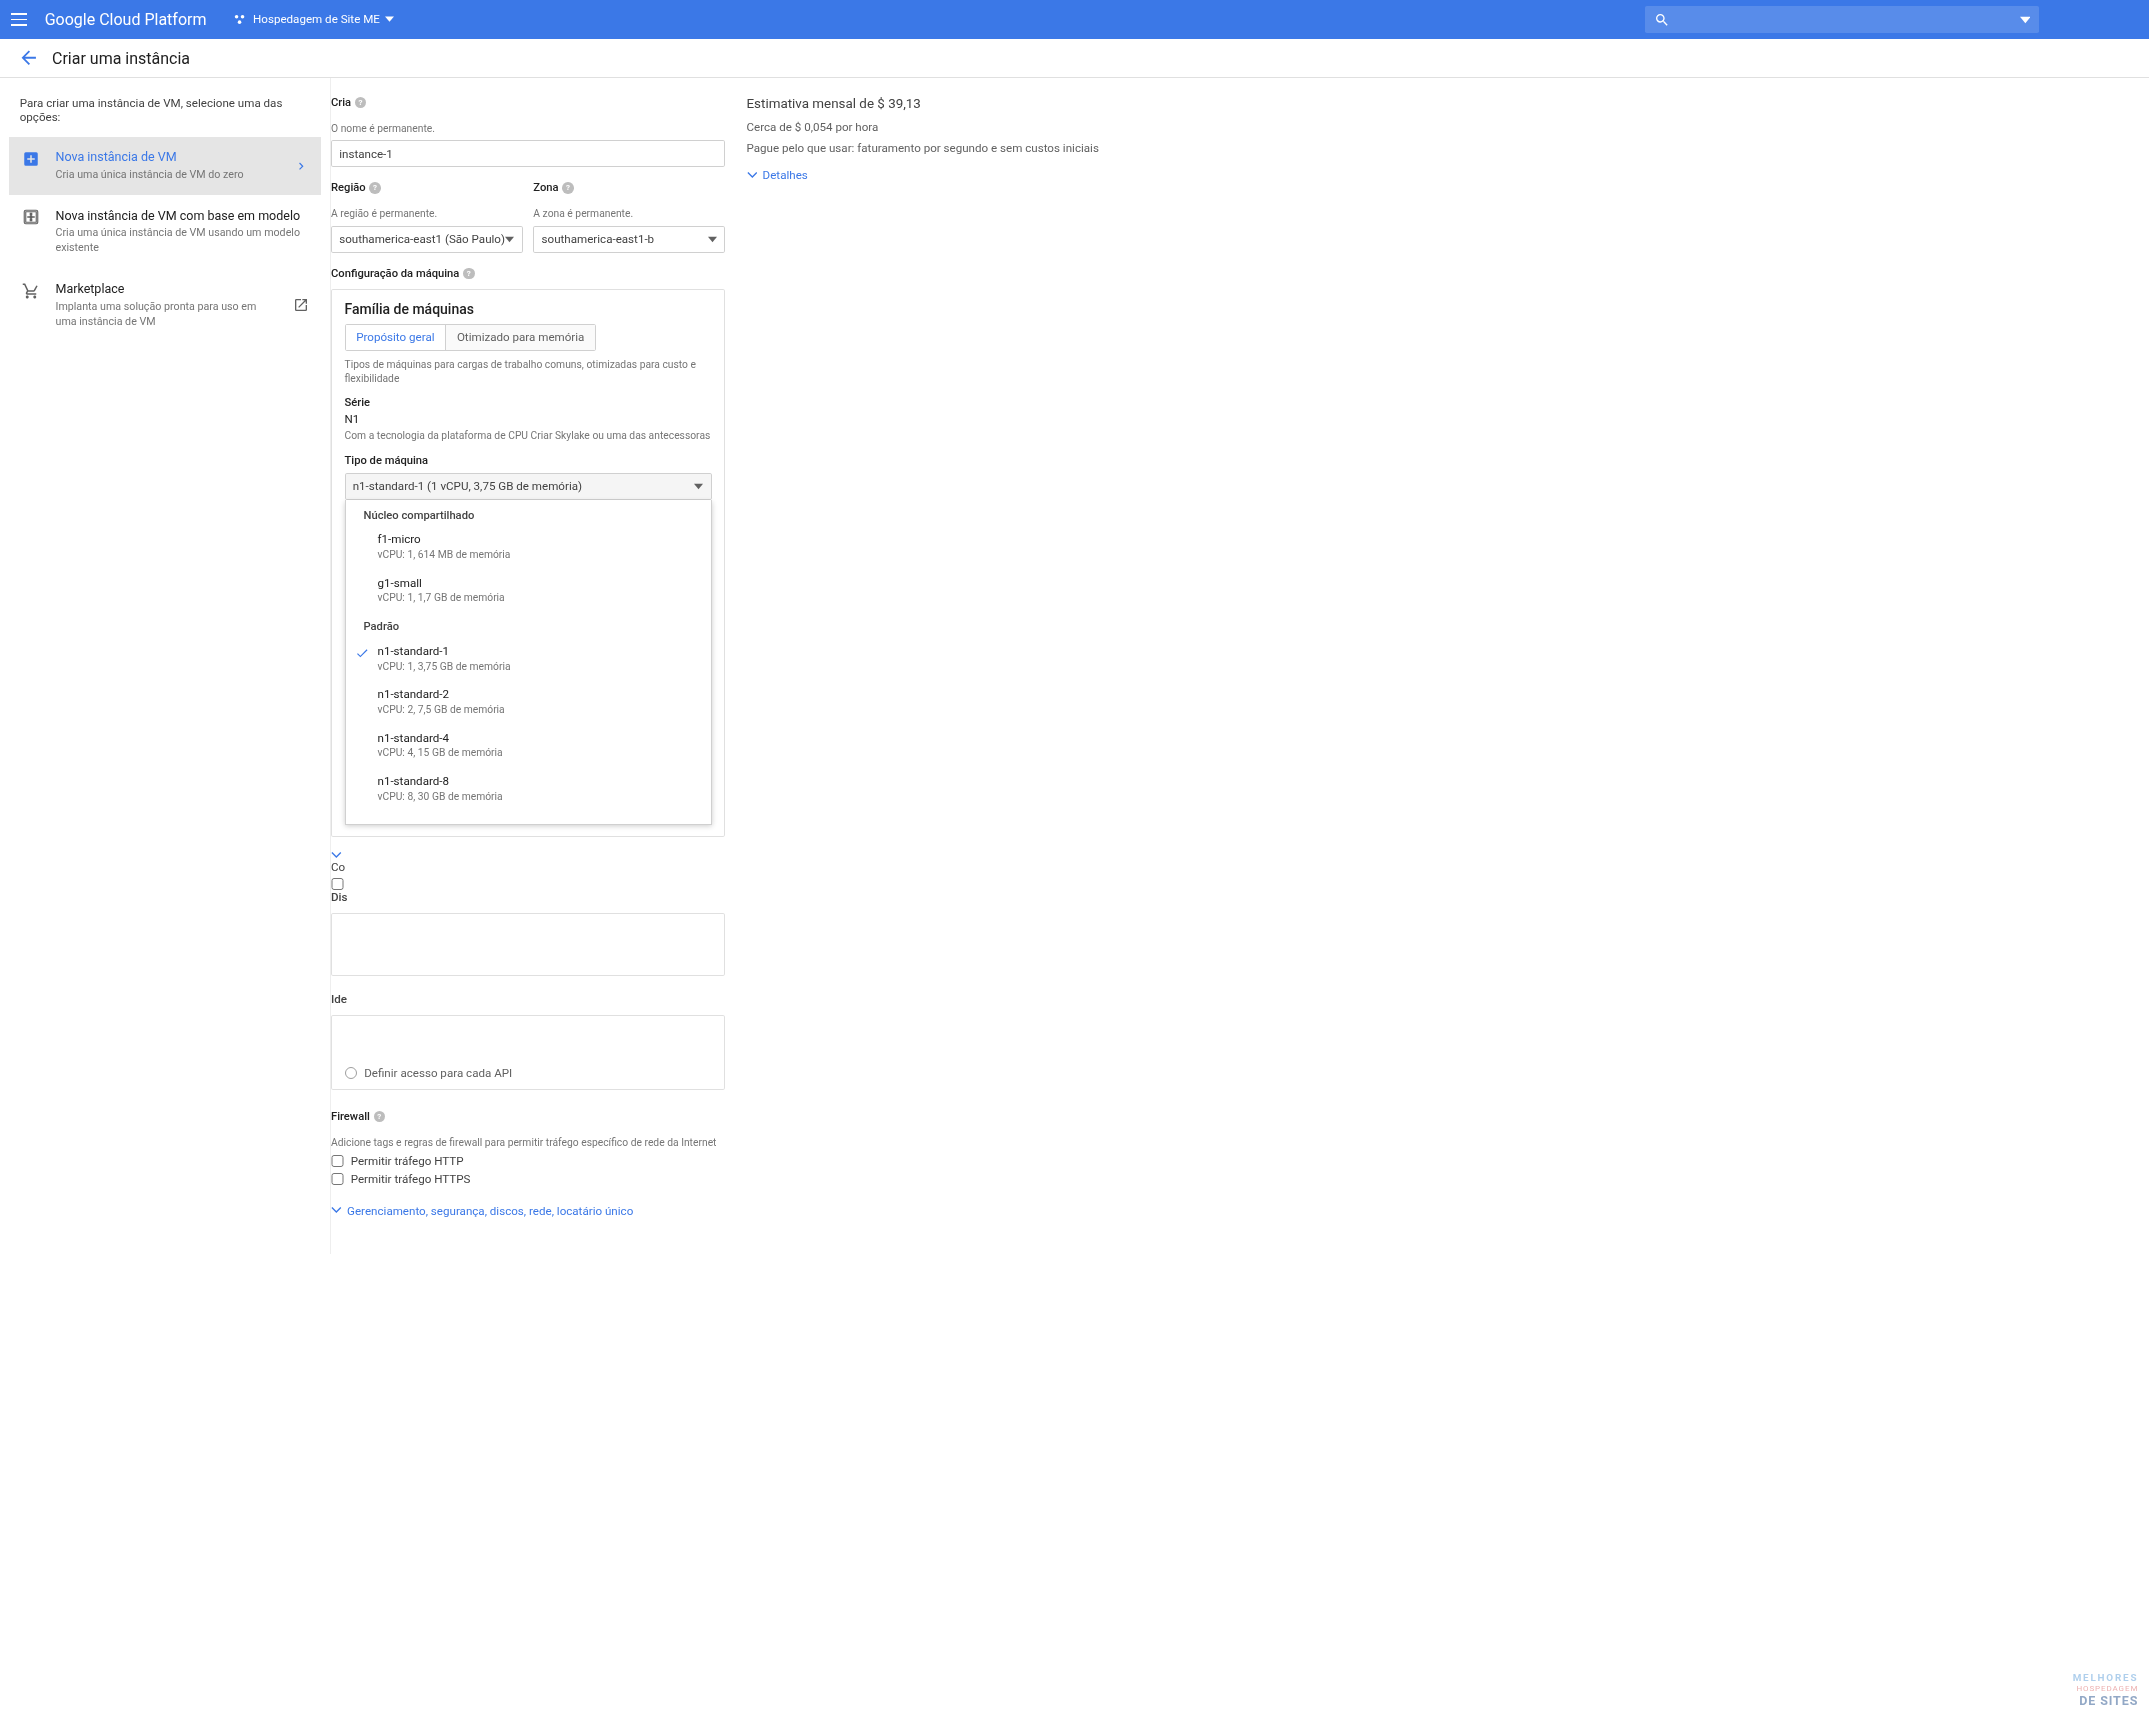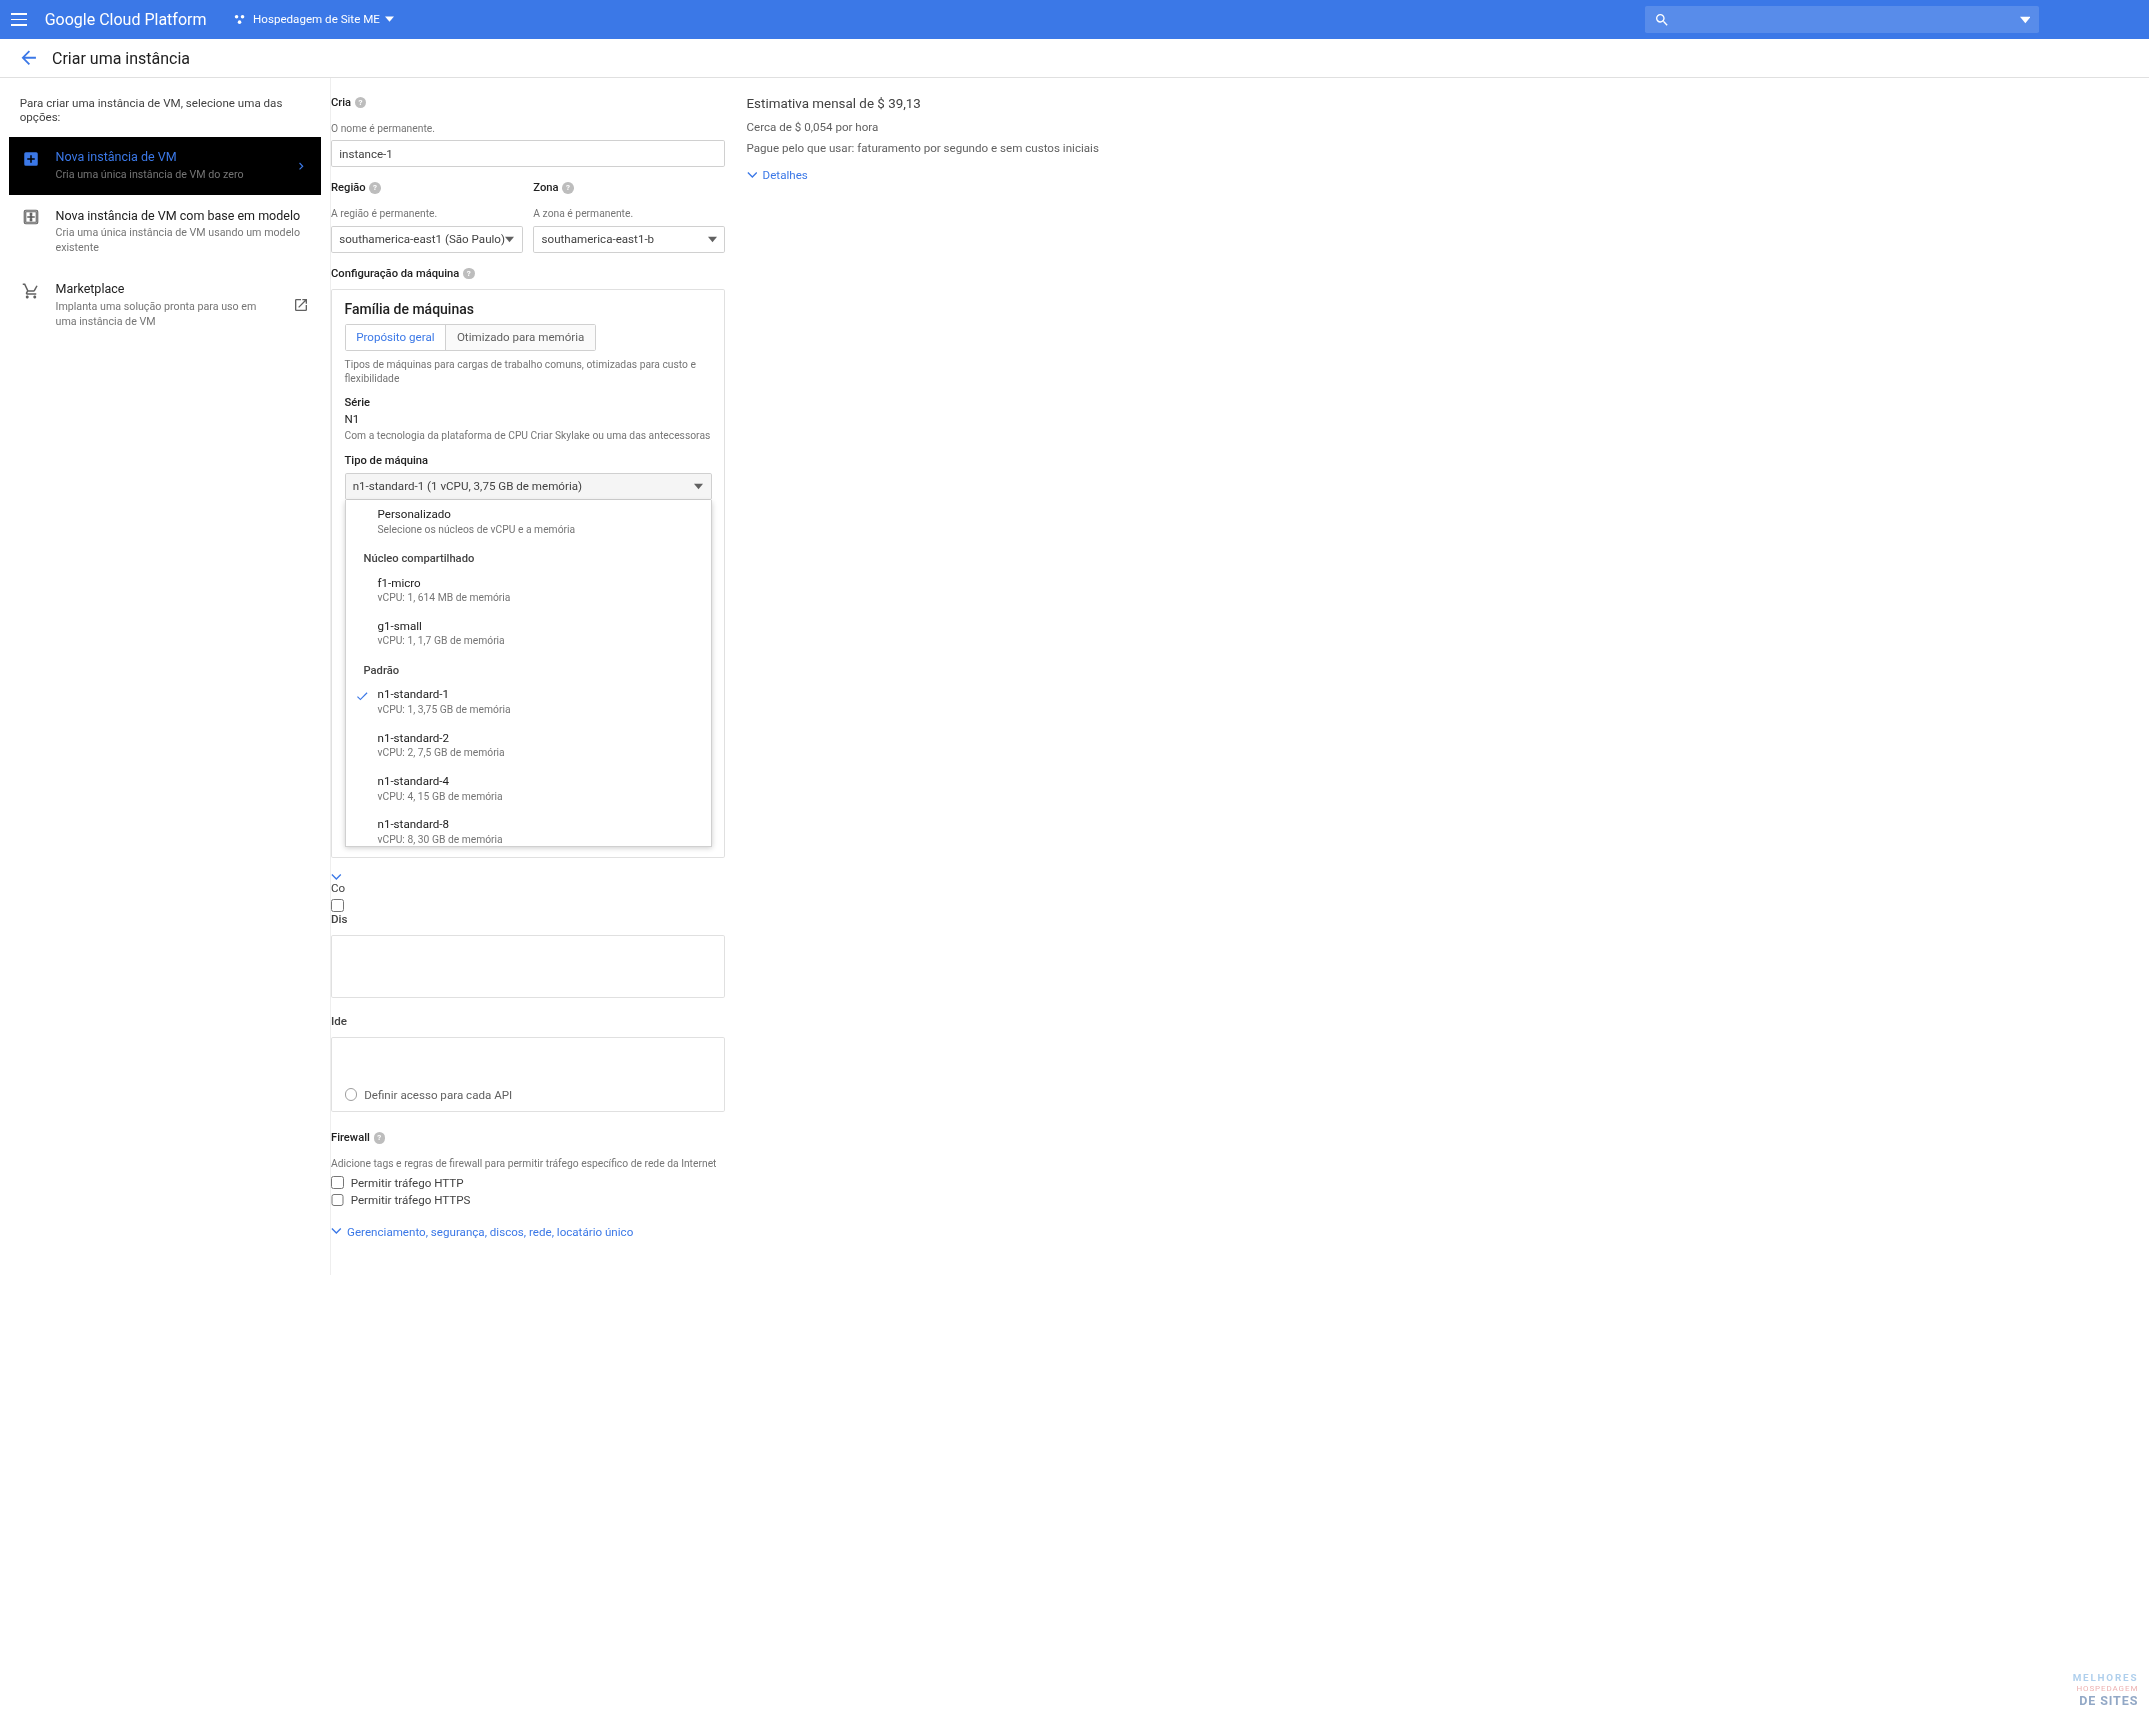--- a/index.html
+++ b/index.html
@@ -21,21 +21,21 @@
 
 .pagetitle-row { height: 39px; border-bottom: 0.9px solid #e0e0e0; display: flex; align-items: center; padding: 0 18px; }
 .back-arrow { width: 21.5px; height: 21.5px; fill: #3b78e7; margin-right: 12.5px; cursor: pointer; }
 .page-title { font-size: 16px; color: #212121; }
 
 
 .main { display: flex; }
 .leftcol { width: 331px; padding: 18px 9px; border-right: 0.9px solid #eee; }
 .left-intro { font-size: 11.6px; color: #424242; padding: 0 10.7px 12.5px; }
 .opt-item { display: flex; align-items: flex-start; padding: 12.5px 12.5px; gap: 14.3px; cursor: pointer; }
-.opt-item.selected { background: #000000; }
+.opt-item.selected { background: #e5e5e5; }
 .opt-icon { width: 19.7px; height: 19.7px; flex-shrink: 0; display: flex; align-items: center; justify-content: center; }
 .opt-icon svg { width: 18px; height: 18px; fill: #616161; }
 .opt-item.selected .opt-icon svg { fill: #3b78e7; }
 .opt-text { flex: 1; }
 .opt-title { font-size: 12.5px; color: #212121; margin-bottom: 3.6px; }
 .opt-item.selected .opt-title { color: #3b78e7; }
 .opt-desc { font-size: 10.7px; color: #757575; line-height: 1.4; }
 .opt-chevron { width: 14.3px; height: 14.3px; fill: #3b78e7; align-self: center; }
 .opt-ext { width: 16px; height: 16px; fill: #616161; align-self: center; }
 
@@ -238,24 +238,20 @@
 
       <div class="serie-label" style="margin-top:12.5px">Tipo de máquina</div>
       <div class="select-box shaded" style="margin-top:5.4px">
         <span>n1-standard-1 (1 vCPU, 3,75 GB de memória)</span>
         <svg class="caret" viewBox="0 0 10 6">
             <path d="M0 0l5 6 5-6z"></path>
           </svg>
       </div>
 
       <div class="dropdown">
-        <div class="dd-item">
-          <div class="dd-item-title">Personalizado</div>
-          <div class="dd-item-sub">Selecione os núcleos de vCPU e a memória</div>
-        </div>
         <div class="dd-group">Núcleo compartilhado</div>
         <div class="dd-item">
           <div class="dd-item-title">f1-micro</div>
           <div class="dd-item-sub">vCPU: 1, 614 MB de memória</div>
         </div>
         <div class="dd-item">
           <div class="dd-item-title">g1-small</div>
           <div class="dd-item-sub">vCPU: 1, 1,7 GB de memória</div>
         </div>
         <div class="dd-group">Padrão</div>

